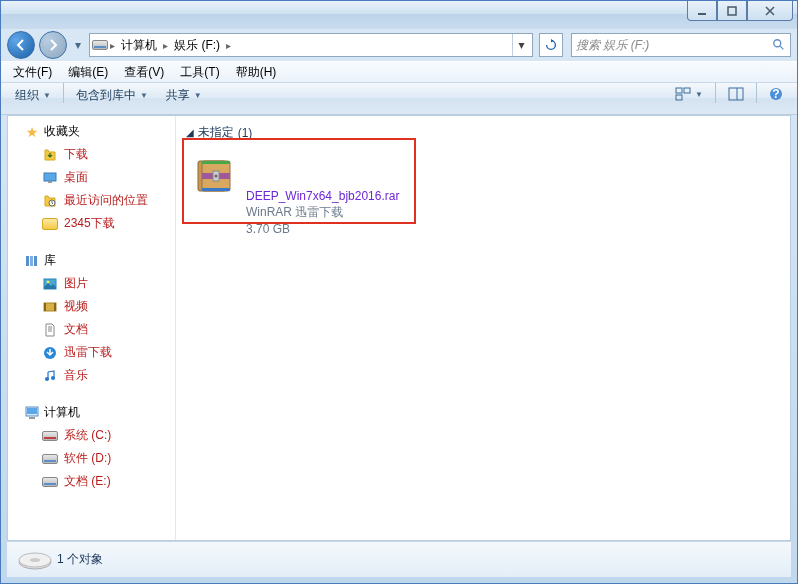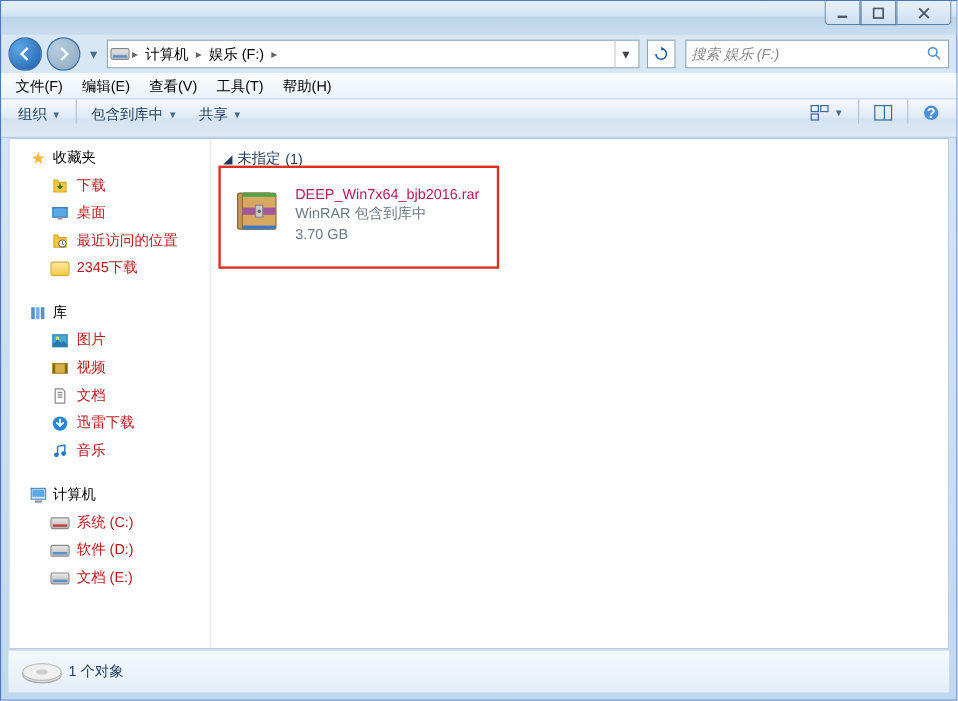--- a/index.html
+++ b/index.html
@@ -36,21 +36,21 @@
 .tree-head { display: flex; align-items: center; padding: 3px 4px 3px 14px; gap: 4px; color: #000; font-weight: normal; }
 .tree-head .exp { width: 10px; font-size: 10px; color: #666; margin-left: -12px; }
 .tree-item { display: flex; align-items: center; padding: 3px 4px 3px 34px; gap: 6px; color: #b91c1c; cursor: default; }
 .ico { width: 16px; height: 16px; display: inline-flex; align-items: center; justify-content: center; flex-shrink: 0; }
 .main { flex: 1; display: flex; flex-direction: column; background: #fff; position: relative; }
 .group-header { padding: 8px 10px 4px 10px; color: #1e395b; display: flex; align-items: center; gap: 4px; }
 .group-header .arrw { font-size: 10px; }
 .file-item { display: flex; align-items: flex-start; gap: 10px; padding: 6px; margin: 4px 12px; width: 320px; }
 .file-icon { width: 42px; height: 42px; position: relative; }
 .file-info { display: flex; flex-direction: column; gap: 1px; }
-.file-name { color: #be185d; }
+.file-name { color: #6d28d9; margin-top: 34px; }
 .file-type, .file-size { color: #6a7a8a; font-size: 12px; }
 .highlight-box { position: absolute; border: 2px solid #e03020; background: transparent; pointer-events: none; }
 .statusbar { height: 36px; background: linear-gradient(to bottom, #f4f8fc, #e4eef8); border-top: 1px solid #c8d8e8; margin: 0 6px 6px 6px; display: flex; align-items: center; padding: 0 8px; gap: 10px; }
 .status-icon { width: 32px; height: 24px; }
 .status-text { color: #1e395b; }
 .ico-folder { background: linear-gradient(to bottom, #fce9a8, #f5c942); border-radius: 2px; width: 16px; height: 12px; border: 1px solid #d4a820; }
 .ico-fav { color: #f5b942; font-size: 14px; }
 .ico-lib { color: #5a8fc8; font-size: 14px; }
 .ico-computer { color: #5a8fc8; font-size: 14px; }
 .ico-drive { width: 16px; height: 10px; background: linear-gradient(to bottom, #e8e8e8, #b8b8b8); border: 1px solid #888; border-radius: 2px; position: relative; }
@@ -322,21 +322,21 @@
             <rect x="8" y="6" width="28" height="30" fill="#d8a860" stroke="#987040" rx="2"></rect>
             <rect x="8" y="18" width="28" height="6" fill="#a05898"></rect>
             <rect x="19" y="16" width="6" height="10" fill="#ccc" stroke="#888"></rect>
             <circle cx="22" cy="21" r="1.5" fill="#666"></circle>
             <rect x="8" y="6" width="28" height="3" fill="#48a848"></rect>
             <rect x="8" y="33" width="28" height="3" fill="#3878c8"></rect>
           </svg>
         </div>
         <div class="file-info">
           <span class="file-name">DEEP_Win7x64_bjb2016.rar</span>
-          <span class="file-type">WinRAR 包含到库中</span>
+          <span class="file-type">WinRAR 迅雷下载</span>
           <span class="file-size">3.70 GB</span>
         </div>
       </div>
       <div class="highlight-box" style="left:6px; top:22px; width:234px; height:86px;"></div>
     </div>
   </div>
 
   <div class="statusbar">
     <div class="status-icon">
       <svg width="40" height="24" viewBox="0 0 40 24">

